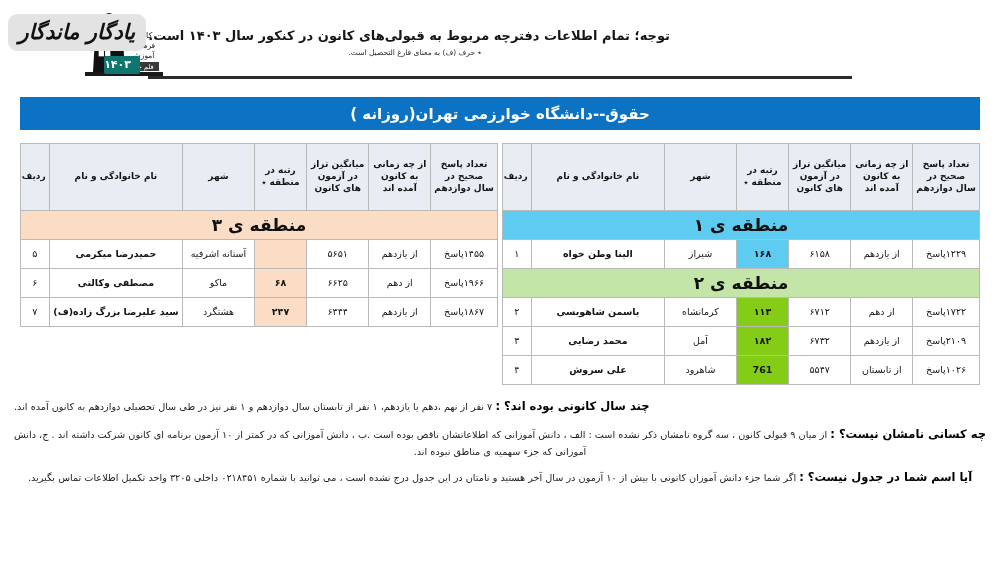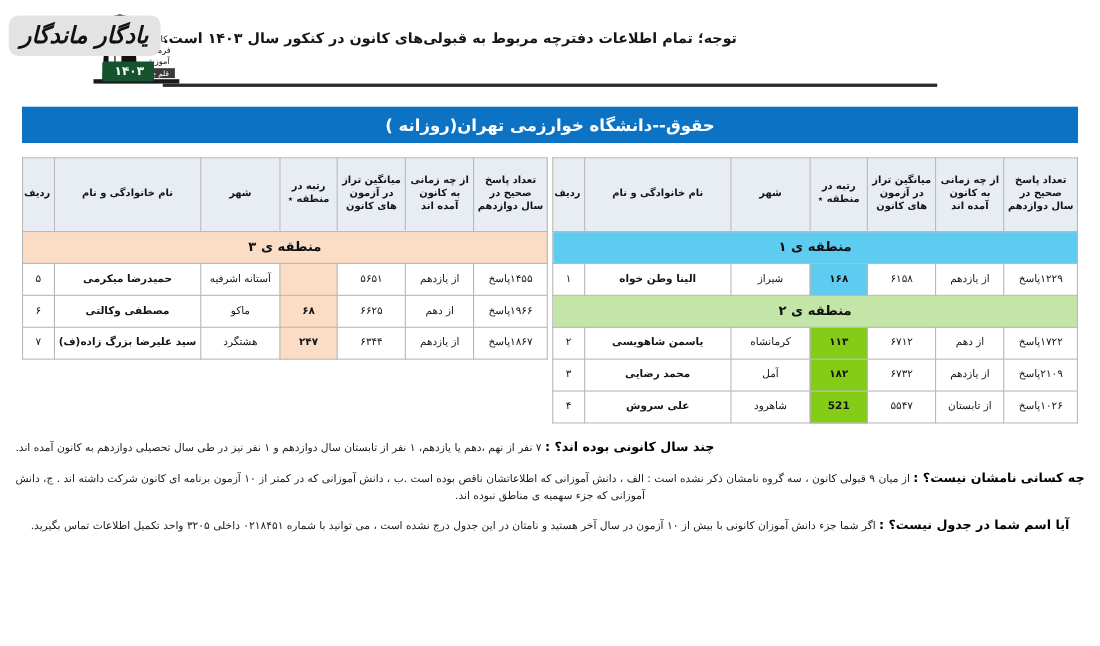--- a/index.html
+++ b/index.html
@@ -71,25 +71,25 @@
     font-weight: bold;
     color: #111;
     font-style: italic;
     font-family: "DejaVu Serif", "Liberation Serif", serif;
     white-space: nowrap;
   }
   #brand-year {
     position: absolute;
     top: 42px;
     right: 6px;
-    background: #14532d;
+    background: #0f766e;
     color: #fff;
     font-size: 11px;
     font-weight: bold;
-    padding: 2px 9px 3px 11px;
+    padding: 2px 9px 3px 0;
     border-radius: 2px;
     letter-spacing: 1px;
   }
   #header-rule {
     position: absolute;
     top: 76px;
     right: 148px;
     left: 148px;
     height: 2.5px;
     background: #2b2b2b;
@@ -166,21 +166,21 @@
 
   td.cell-radif   { text-align: center; }
   td.cell-name    { text-align: right; padding-right: 8px; font-weight: bold; }
   td.cell-city    { text-align: center; }
   td.cell-rank    { text-align: center; font-weight: bold; }
   td.cell-taraz   { text-align: center; }
   td.cell-since   { text-align: center; }
   td.cell-answers { text-align: center; }
 
   tr.region-row td {
-    font-size: 12px;
+    font-size: 17px;
     font-weight: bold;
     height: 26px;
     color: #101010;
   }
   .region-z1 { background: #5ecbf0; }
   .region-z2 { background: #c4e5a8; }
   .region-z3 { background: #fbdcc4; }
 
   td.rank-z1 { background: #5ecbf0; }
   td.rank-z2 { background: #84cc16; }
@@ -235,20 +235,21 @@
       <text x="68" y="52" font-size="7.5" font-family="DejaVu Sans, sans-serif" fill="#1a1a1a" text-anchor="middle">آموزش</text>
       <rect x="52" y="56" width="32" height="9" fill="#3a3a3a"></rect>
       <text x="68" y="63" font-size="6.5" font-family="DejaVu Sans, sans-serif" fill="#ffffff" text-anchor="middle">قلم چی</text>
 
       <rect x="10" y="66" width="78" height="4" fill="#1a1a1a"></rect>
     </svg>
   </div>
 
   <div id="header-note">
     <div id="header-note-main">توجه؛ تمام اطلاعات دفترچه مربوط به قبولی‌های کانون در کنکور سال ۱۴۰۳ است.</div>
+    <div id="header-note-sub">٭ حرف (ف) به معنای فارغ التحصیل است.</div>
   </div>
 
   <div id="brand-mark">
     <div id="brand-pill">یادگار ماندگار</div>
     <div id="brand-year">۱۴۰۳</div>
   </div>
 
   <div id="header-rule"></div>
 </div>
 
@@ -311,21 +312,21 @@
             <td class="cell-taraz">۶۷۳۲</td>
             <td class="cell-rank rank-z2">۱۸۲</td>
             <td class="cell-city">آمل</td>
             <td class="cell-name">محمد رضایی</td>
             <td class="cell-radif">۳</td>
           </tr>
           <tr>
             <td class="cell-answers">۱۰۲۶پاسخ</td>
             <td class="cell-since">از تابستان</td>
             <td class="cell-taraz">۵۵۴۷</td>
-            <td class="cell-rank rank-z2">521</td>
+            <td class="cell-rank rank-z2">761</td>
             <td class="cell-city">شاهرود</td>
             <td class="cell-name">علی سروش</td>
             <td class="cell-radif">۴</td>
           </tr>
         </tbody>
     </table>
   </div>
 
   <div class="panel" id="panel-left">
     <table class="grid">

